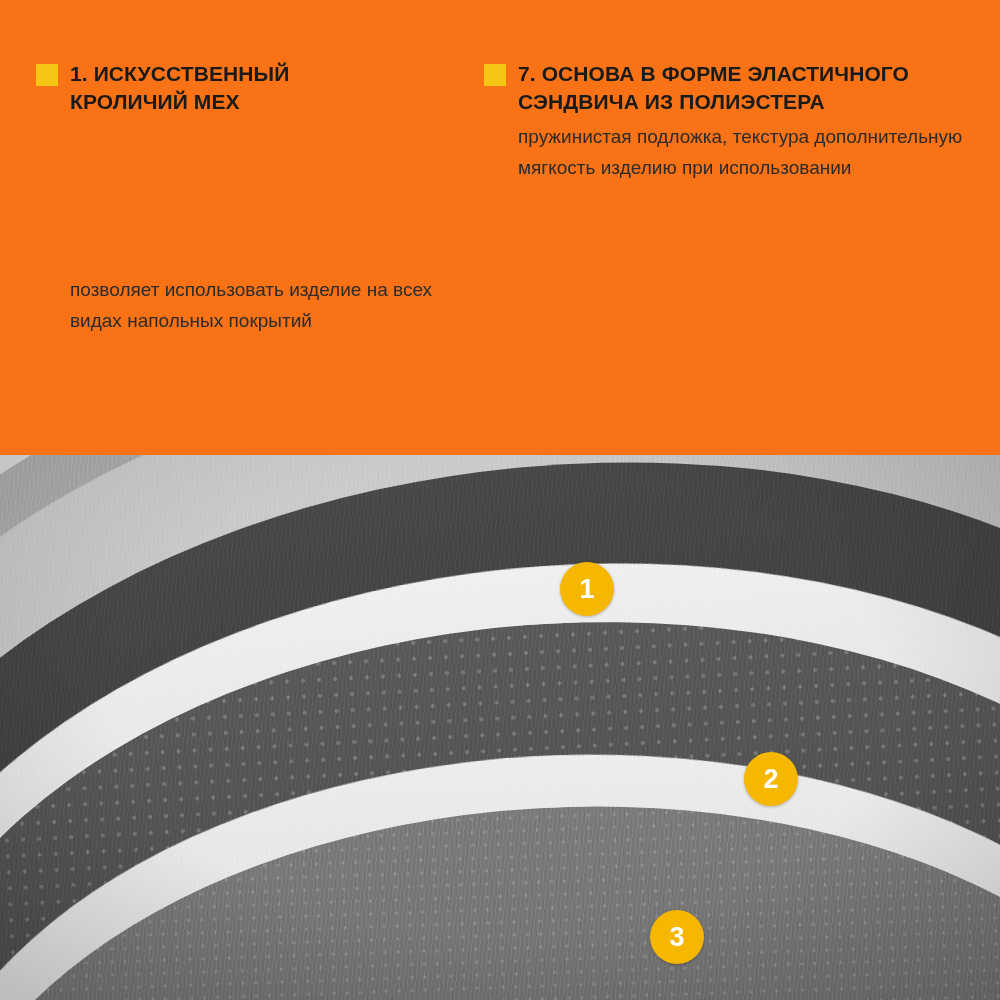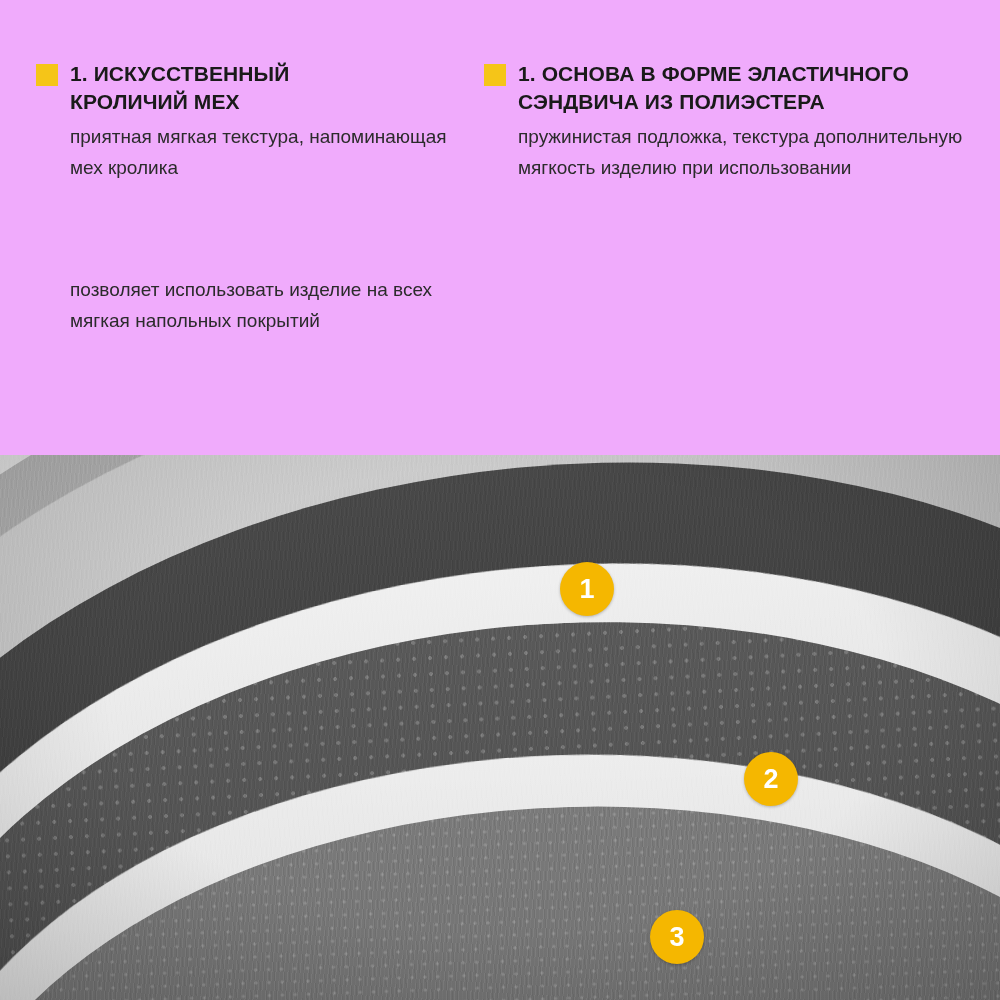--- a/index.html
+++ b/index.html
@@ -5,21 +5,21 @@
   * { box-sizing: border-box; margin: 0; padding: 0; }
   html, body {
     width: 1000px; height: 1000px;
     background: #ffffff;
     font-family: "Liberation Sans", sans-serif;
     overflow: hidden;
   }
   .page {
     position: relative;
     width: 1000px; height: 1000px;
-    background: #f0abfc;
+    background: #f97316;
     overflow: hidden;
     padding-left: 40px;
   }
 
   
   .features {
     position: absolute;
     top: 0; left: 0;
     width: 1000px;
     z-index: 5;
@@ -194,33 +194,32 @@
 
 <div class="page">
 
   <div class="features">
 
     <div class="feature" id="feat1">
       <div class="feature-head">
         <span class="bullet"></span>
         <span class="feature-title">1. ИСКУССТВЕННЫЙ КРОЛИЧИЙ МЕХ</span>
       </div>
-      <div class="feature-desc">приятная мягкая текстура, напоминающая мех кролика</div>
     </div>
 
     <div class="feature" id="feat2">
       <div class="feature-head">
         <span class="bullet"></span>
-        <span class="feature-title">1. ОСНОВА В ФОРМЕ ЭЛАСТИЧНОГО СЭНДВИЧА ИЗ ПОЛИЭСТЕРА</span>
+        <span class="feature-title">7. ОСНОВА В ФОРМЕ ЭЛАСТИЧНОГО СЭНДВИЧА ИЗ ПОЛИЭСТЕРА</span>
       </div>
       <div class="feature-desc">пружинистая подложка, текстура дополнительную мягкость изделию при использовании</div>
     </div>
 
     <div class="feature" id="feat3">
-      <div class="feature-desc">позволяет использовать изделие на всех мягкая напольных покрытий</div>
+      <div class="feature-desc">позволяет использовать изделие на всех видах напольных покрытий</div>
     </div>
 
   </div>
 
   <div class="photo">
     <div class="backdrop"></div>
     <div class="band b0"></div>
     <div class="band b1"></div>
     <div class="band b2"></div>
     <div class="band b3"></div>

